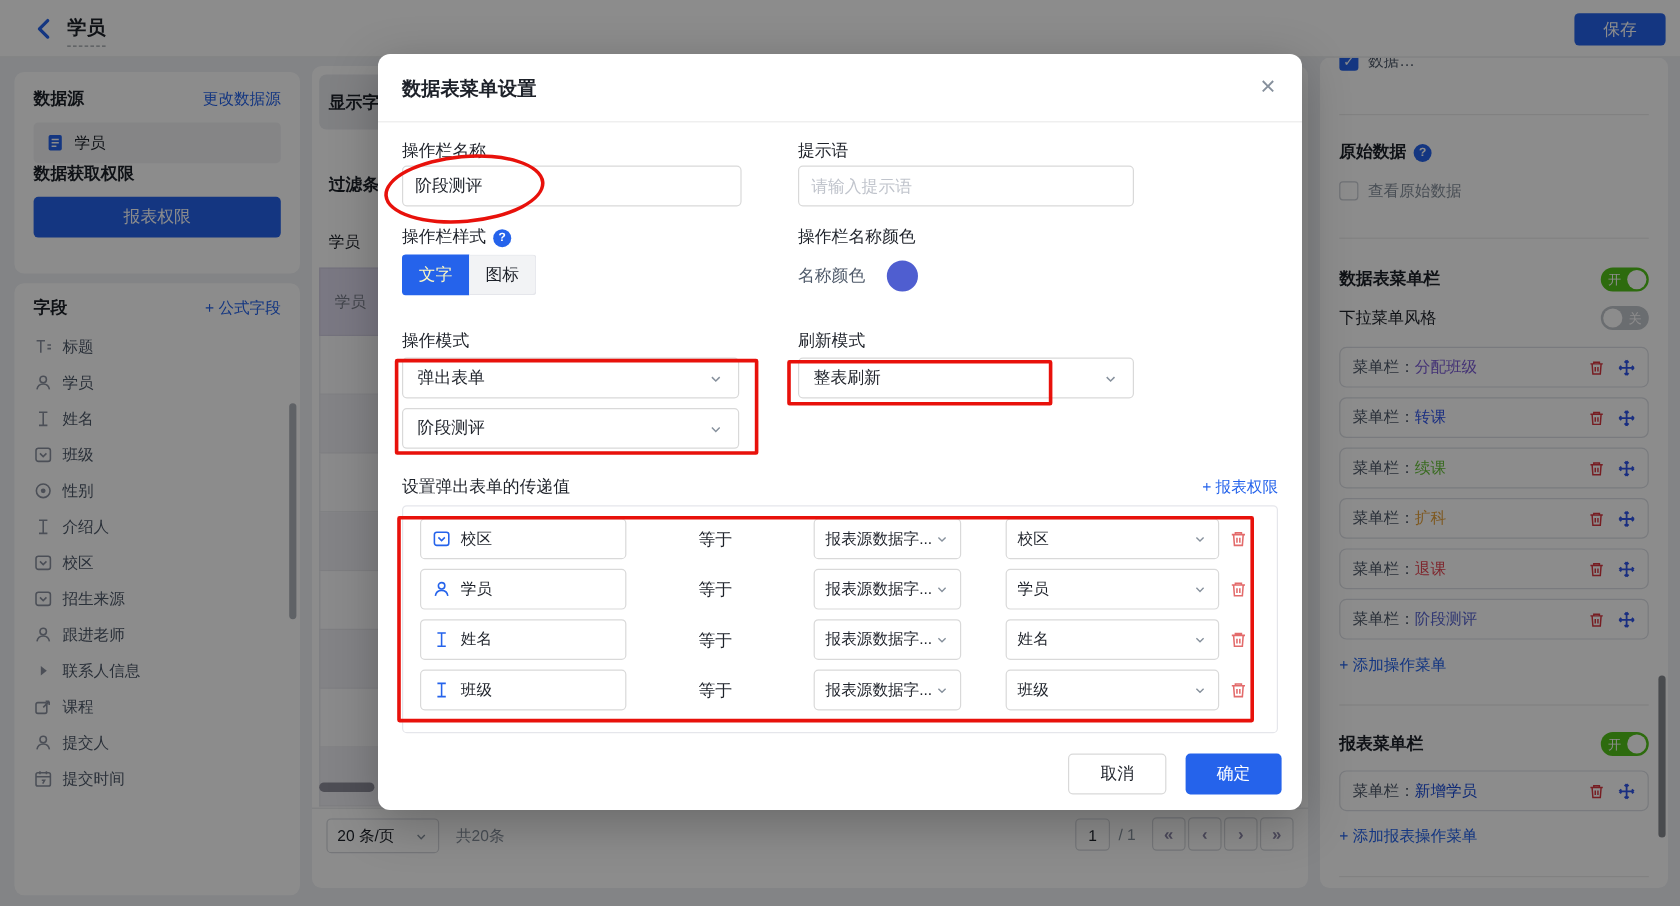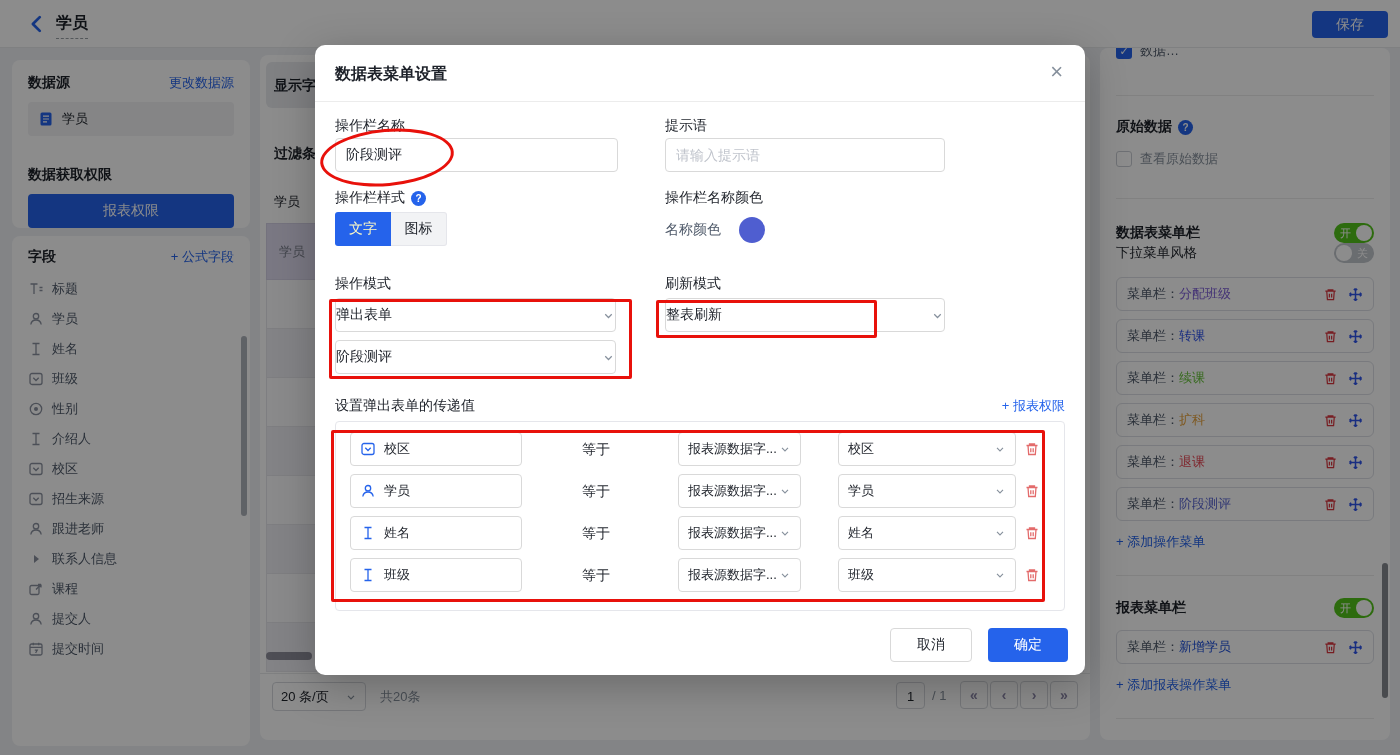--- a/index.html
+++ b/index.html
@@ -70,21 +70,21 @@
 
   
   .overlay { position:absolute; inset:0; background:rgba(0,0,0,0.45); z-index:50; }
   .modal { position:absolute; left:315px; top:45px; width:770px; height:630px; background:#fff; border-radius:10px; z-index:100; box-shadow:0 10px 40px rgba(0,0,0,0.25); }
   .mtitle { position:absolute; left:20px; top:19px; font-size:16px; font-weight:bold; }
   .mclose { position:absolute; right:22px; top:14px; font-size:22px; color:#86909c; cursor:pointer; }
   .mhdrline { position:absolute; left:0; top:56px; width:770px; height:1px; background:#ececec; }
   .mlabel { position:absolute; font-size:14px; color:#1d2129; }
   .minput { position:absolute; height:34px; border:1px solid #d9d9d9; border-radius:4px; font-size:14px; padding:0 10px; color:#1d2129; font-family:inherit; outline:none; }
   .minput::placeholder { color:#c0c4cc; }
-  .mselect { position:absolute; height:34px; border:1px solid #d9d9d9; border-radius:4px; display:flex; align-items:center; justify-content:space-between; padding:0 0; font-size:14px; cursor:pointer; background:#fff;gap:44px; }
+  .mselect { position:absolute; height:34px; border:1px solid #d9d9d9; border-radius:4px; display:flex; align-items:center; justify-content:space-between; padding:0 12px; font-size:14px; cursor:pointer; background:#fff;gap:44px; }
   .seg { position:absolute; left:20px; top:167px; display:flex; cursor:pointer; }
   .seg .cell { width:56px; height:34px; display:flex; align-items:center; justify-content:center; font-size:14px; }
   .seg .active { background:#2563eb; color:#fef9c3; border-radius:3px 0 0 3px; }
   .seg .idle { background:#f2f3f5; color:#1d2129; border:1px solid #e5e6eb; border-left:none; border-radius:0 3px 3px 0; }
   .colorrow { position:absolute; left:350px; top:172px; display:flex; align-items:center; gap:18px; font-size:14px; color:#4e5969; }
   .colordot { width:26px; height:26px; border-radius:50%; cursor:pointer; }
   .tcontainer { position:absolute; left:20px; top:376px; width:730px; height:190px; border:1px solid #e5e6eb; border-radius:4px; }
   .trow { position:absolute; left:12px; right:12px; height:34px; }
   .tchip { position:absolute; left:2px; width:172px; height:34px; border:1px solid #d9d9d9; border-radius:4px; display:flex; align-items:center; gap:8px; padding:0 9px; font-size:13px; cursor:pointer; }
   .tchip .ic { color:#2563eb; width:16px; height:16px; flex:none; }
@@ -121,21 +121,21 @@
   </div>
   <div class="dsbox">
     <span>
         <svg viewBox="0 0 16 16" width="16" height="16">
           <rect x="2.5" y="1.5" width="11" height="13" rx="1.5" fill="#2563eb"></rect>
           <path d="M5 5.2h6M5 8h6M5 10.8h4" stroke="#fff" stroke-width="1.2"></path>
         </svg>
       </span>
     <span>学员</span>
   </div>
-  <div class="bold14" style="margin-top:30px;">数据获取权限</div>
+  <div class="bold14" style="margin-top:0;">数据获取权限</div>
   <button class="permbtn">报表权限</button>
 </div>
 
 <div class="panel lp2">
   <div class="rowflex">
     <span class="bold14">字段</span>
     <span class="blue-link">+ 公式字段</span>
   </div>
   <div class="fldlist">
     <div class="flditem">
@@ -307,21 +307,21 @@
     <span style="font-size:13px; color:#86909c;">查看原始数据</span>
   </div>
   <div class="divider" style="margin-top:30px;"></div>
   <div class="rowflex" style="margin-top:24px;">
     <span class="bold14">数据表菜单栏</span>
     <span class="toggle on">
         <span>开</span>
         <span class="tg-knob"></span>
       </span>
   </div>
-  <div class="rowflex" style="margin-top:0;">
+  <div class="rowflex" style="margin-top:12px;">
     <span style="font-size:13.5px;">下拉菜单风格</span>
     <span class="toggle off">
         <span class="tg-knob"></span>
         <span>关</span>
       </span>
   </div>
   <div style="margin-top:14px;">
     <div class="mitem" style="margin-top:0;">
       <span class="mpre">菜单栏：</span>
       <span style="color: rgb(124, 92, 214);">分配班级</span>

